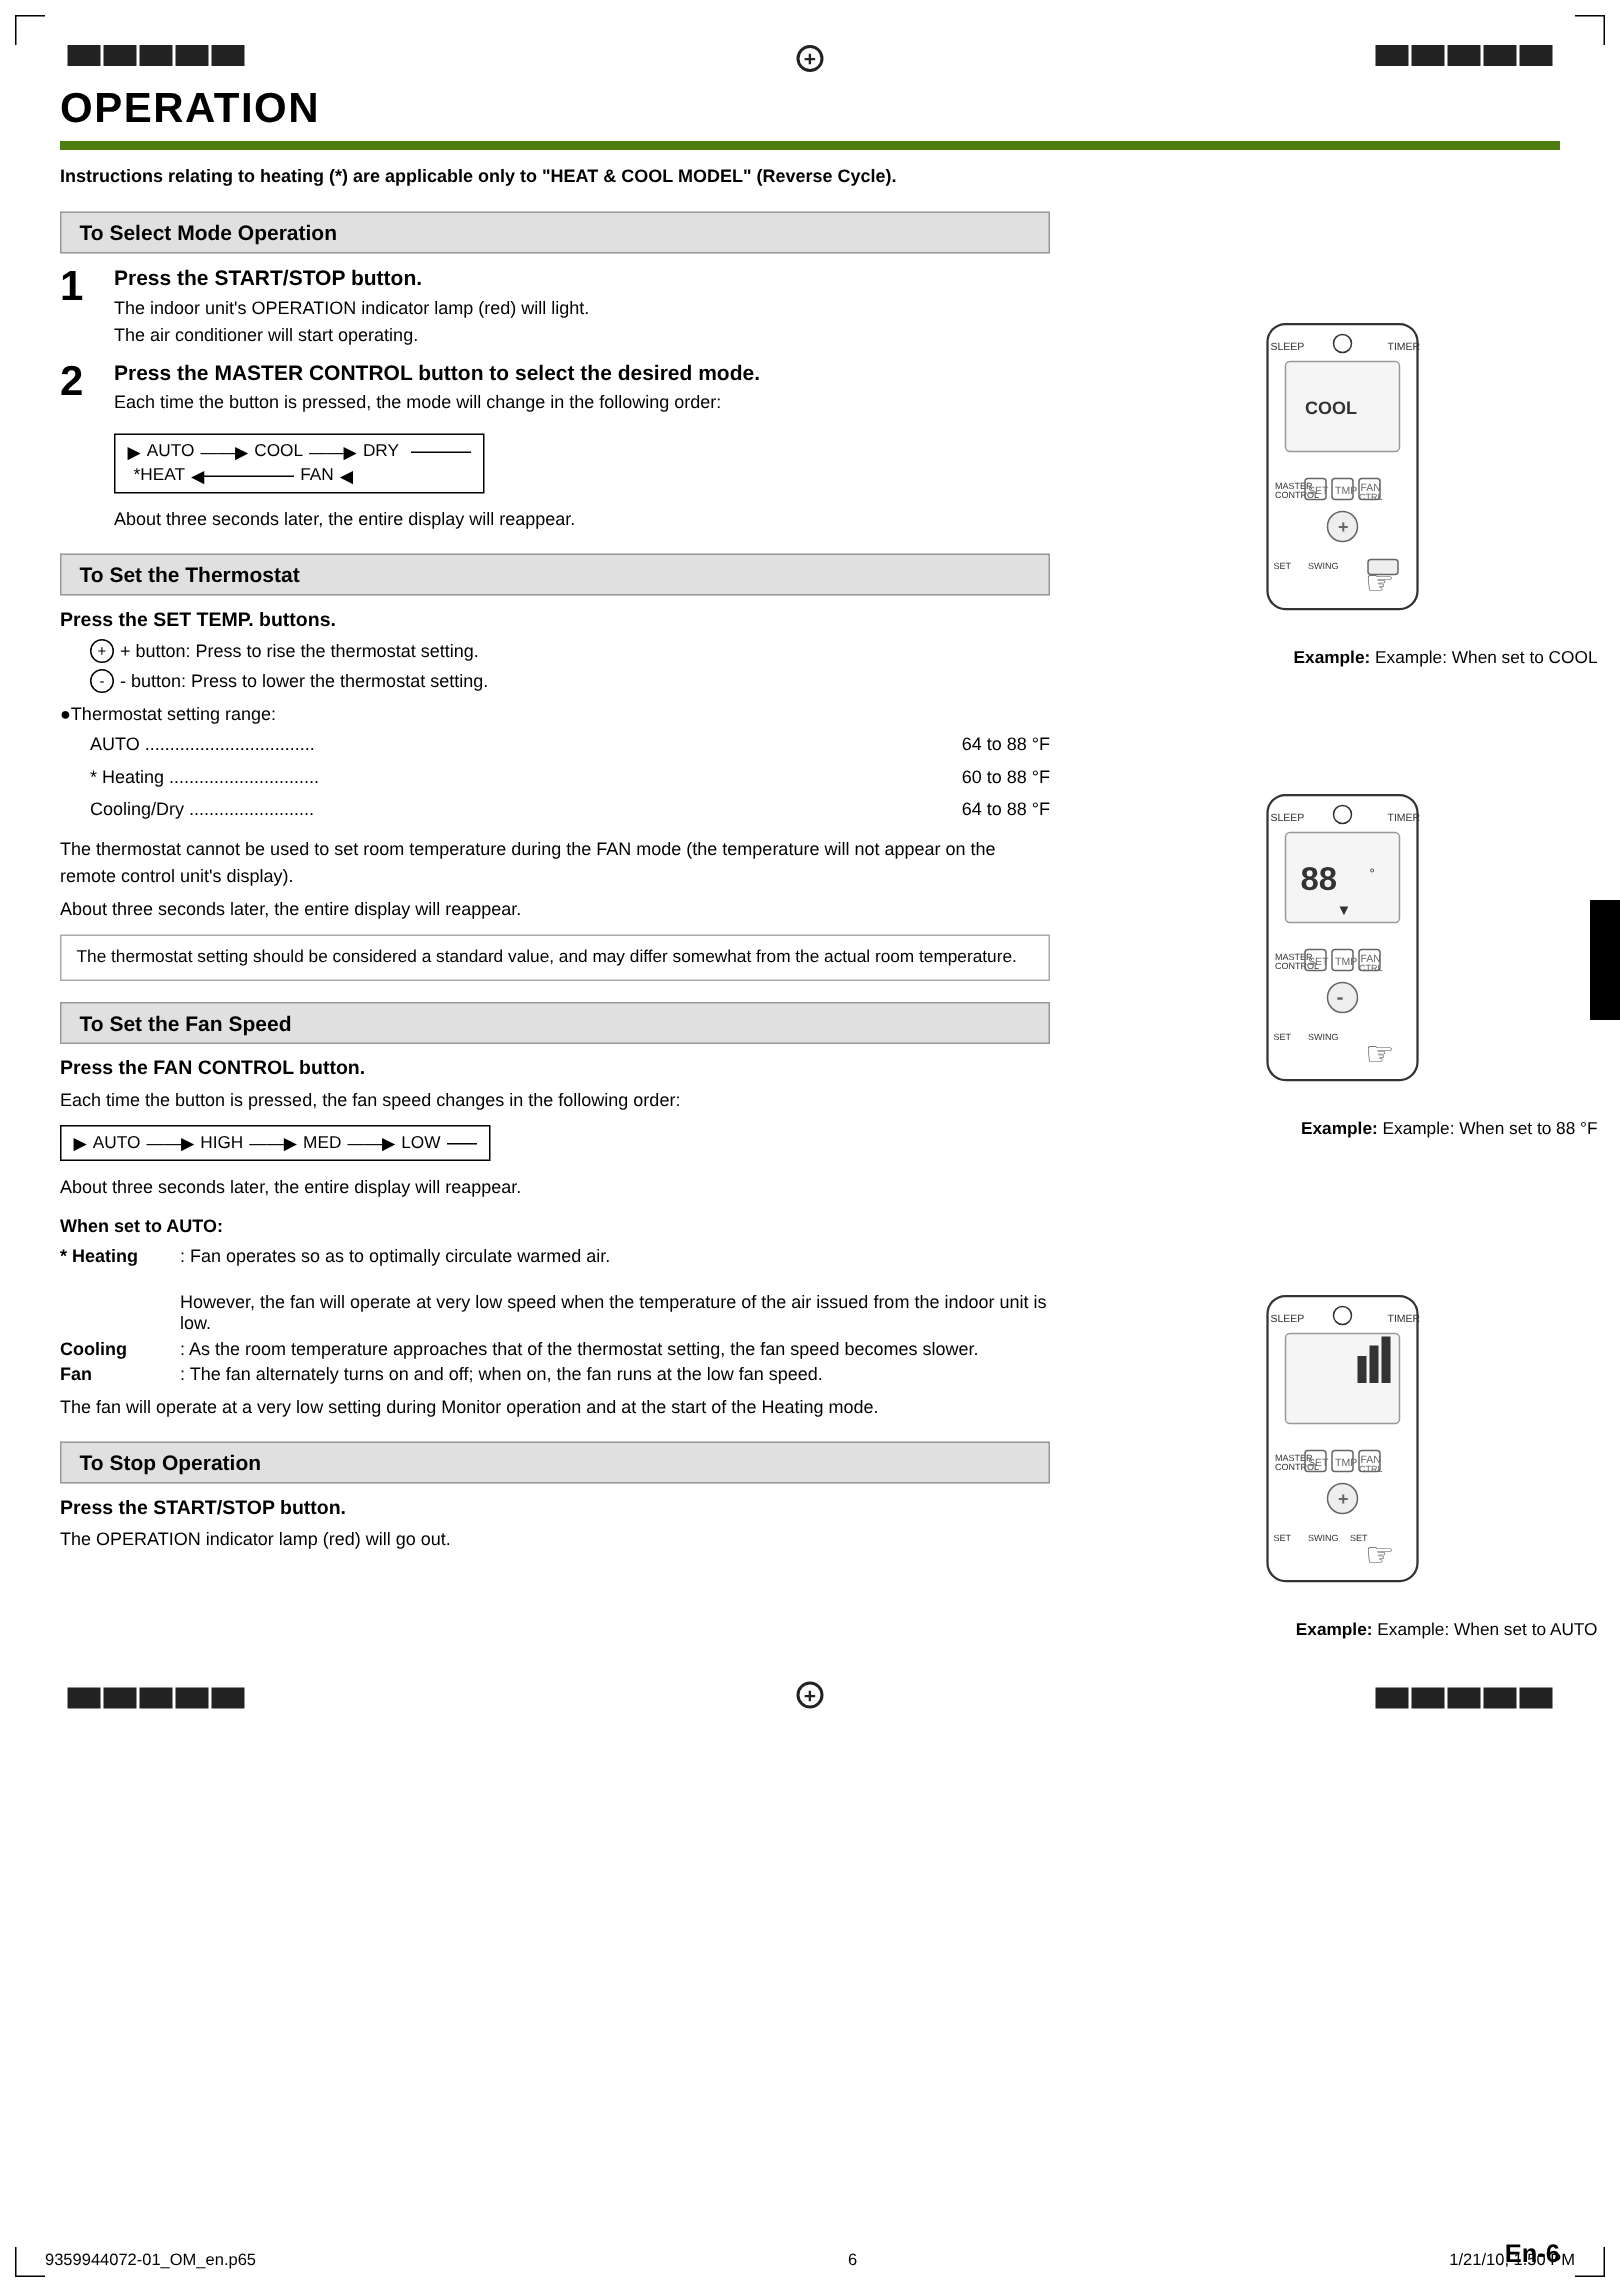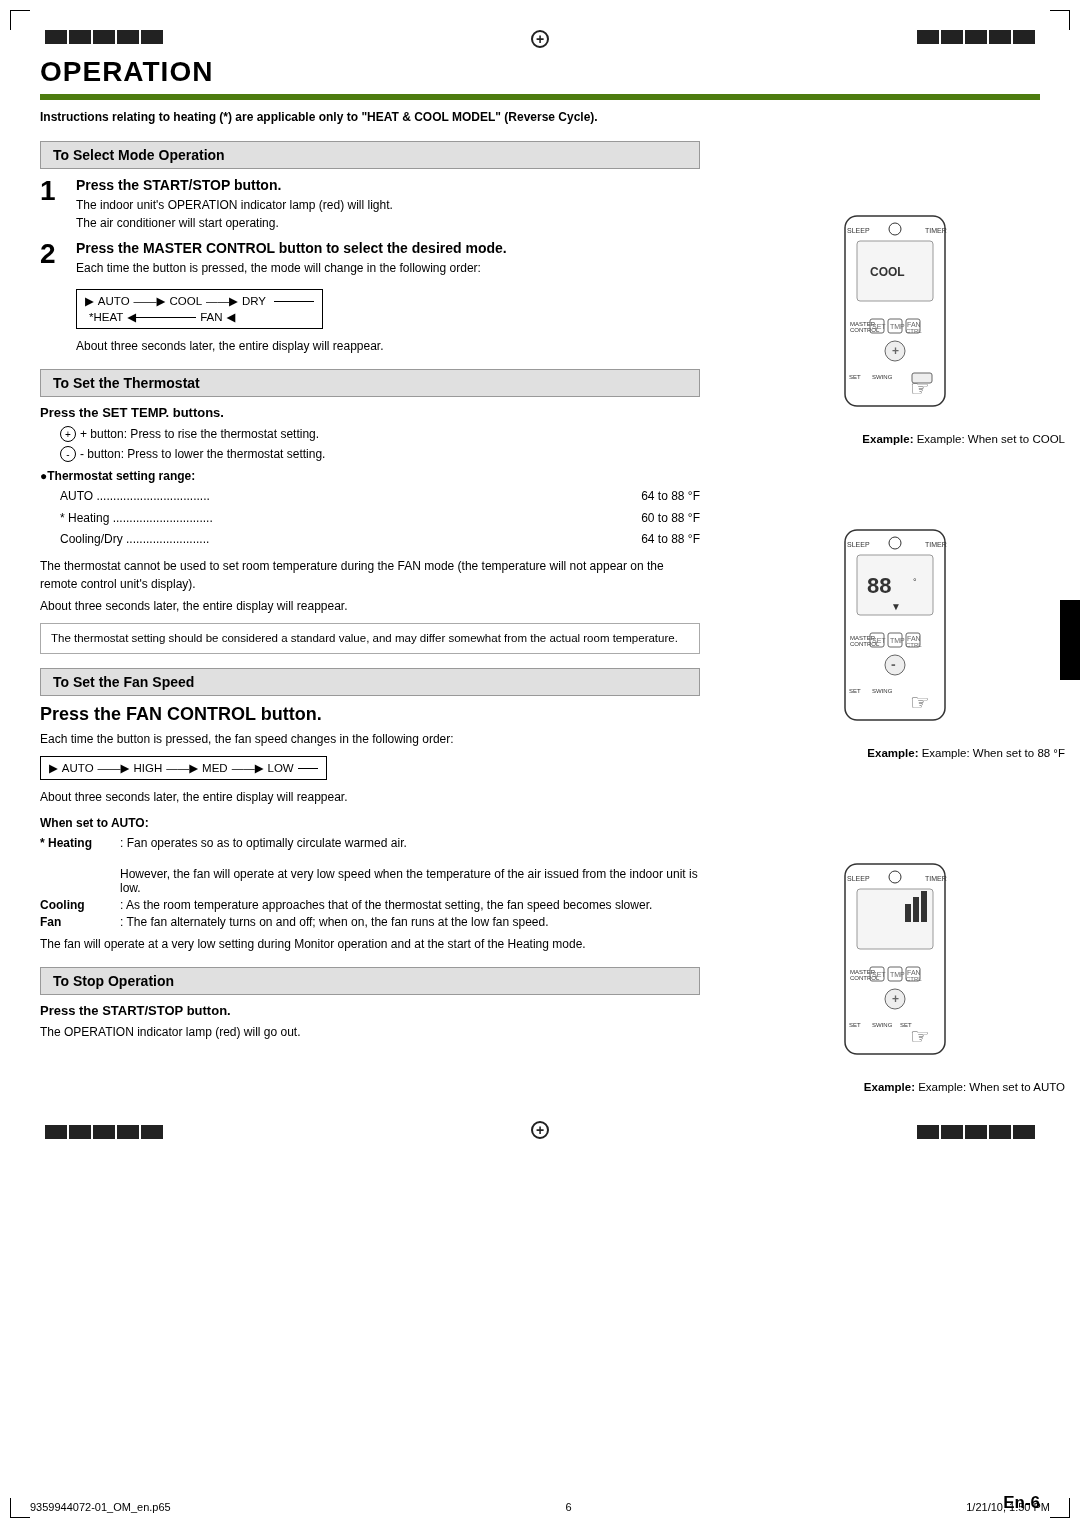--- a/index.html
+++ b/index.html
@@ -144,21 +144,21 @@
     .subsection-title {
       font-size: 14px;
       font-weight: bold;
       margin-bottom: 5px;
     }
     .bullet-section {
       margin: 5px 0 5px 0;
     }
     .bullet-title {
       font-size: 12px;
-      font-weight: bold;
+      font-weight: normal;
       margin-bottom: 3px;
     }
     .range-table {
       margin-left: 20px;
       font-size: 12px;
       line-height: 1.8;
     }
     .range-row {
       display: flex;
       gap: 4px;
@@ -382,21 +382,21 @@
       </div>
 
       <div class="step-desc" style="margin-top:6px; margin-bottom:4px;">The thermostat cannot be used to set room temperature during the FAN mode (the temperature will not appear on the remote control unit's display).</div>
       <div class="step-desc" style="margin-bottom:6px;">About three seconds later, the entire display will reappear.</div>
 
       <div class="note-box">The thermostat setting should be considered a standard value, and may differ somewhat from the actual room temperature.</div>
 
       
       <div class="section-header section-gap">To Set the Fan Speed</div>
 
-      <div class="subsection-title" style="font-size:18px;">Press the FAN CONTROL button.</div>
+      <div class="subsection-title" style="font-size:13px;">Press the FAN CONTROL button.</div>
 
       <div class="step-desc" style="margin-bottom:4px;">Each time the button is pressed, the fan speed changes in the following order:</div>
 
       
       <div class="fan-flow-wrap">
         <span>▶</span>
         <span style="margin:0 4px;">AUTO</span>
         <span>——▶</span>
         <span style="margin:0 4px;">HIGH</span>
         <span>——▶</span>

